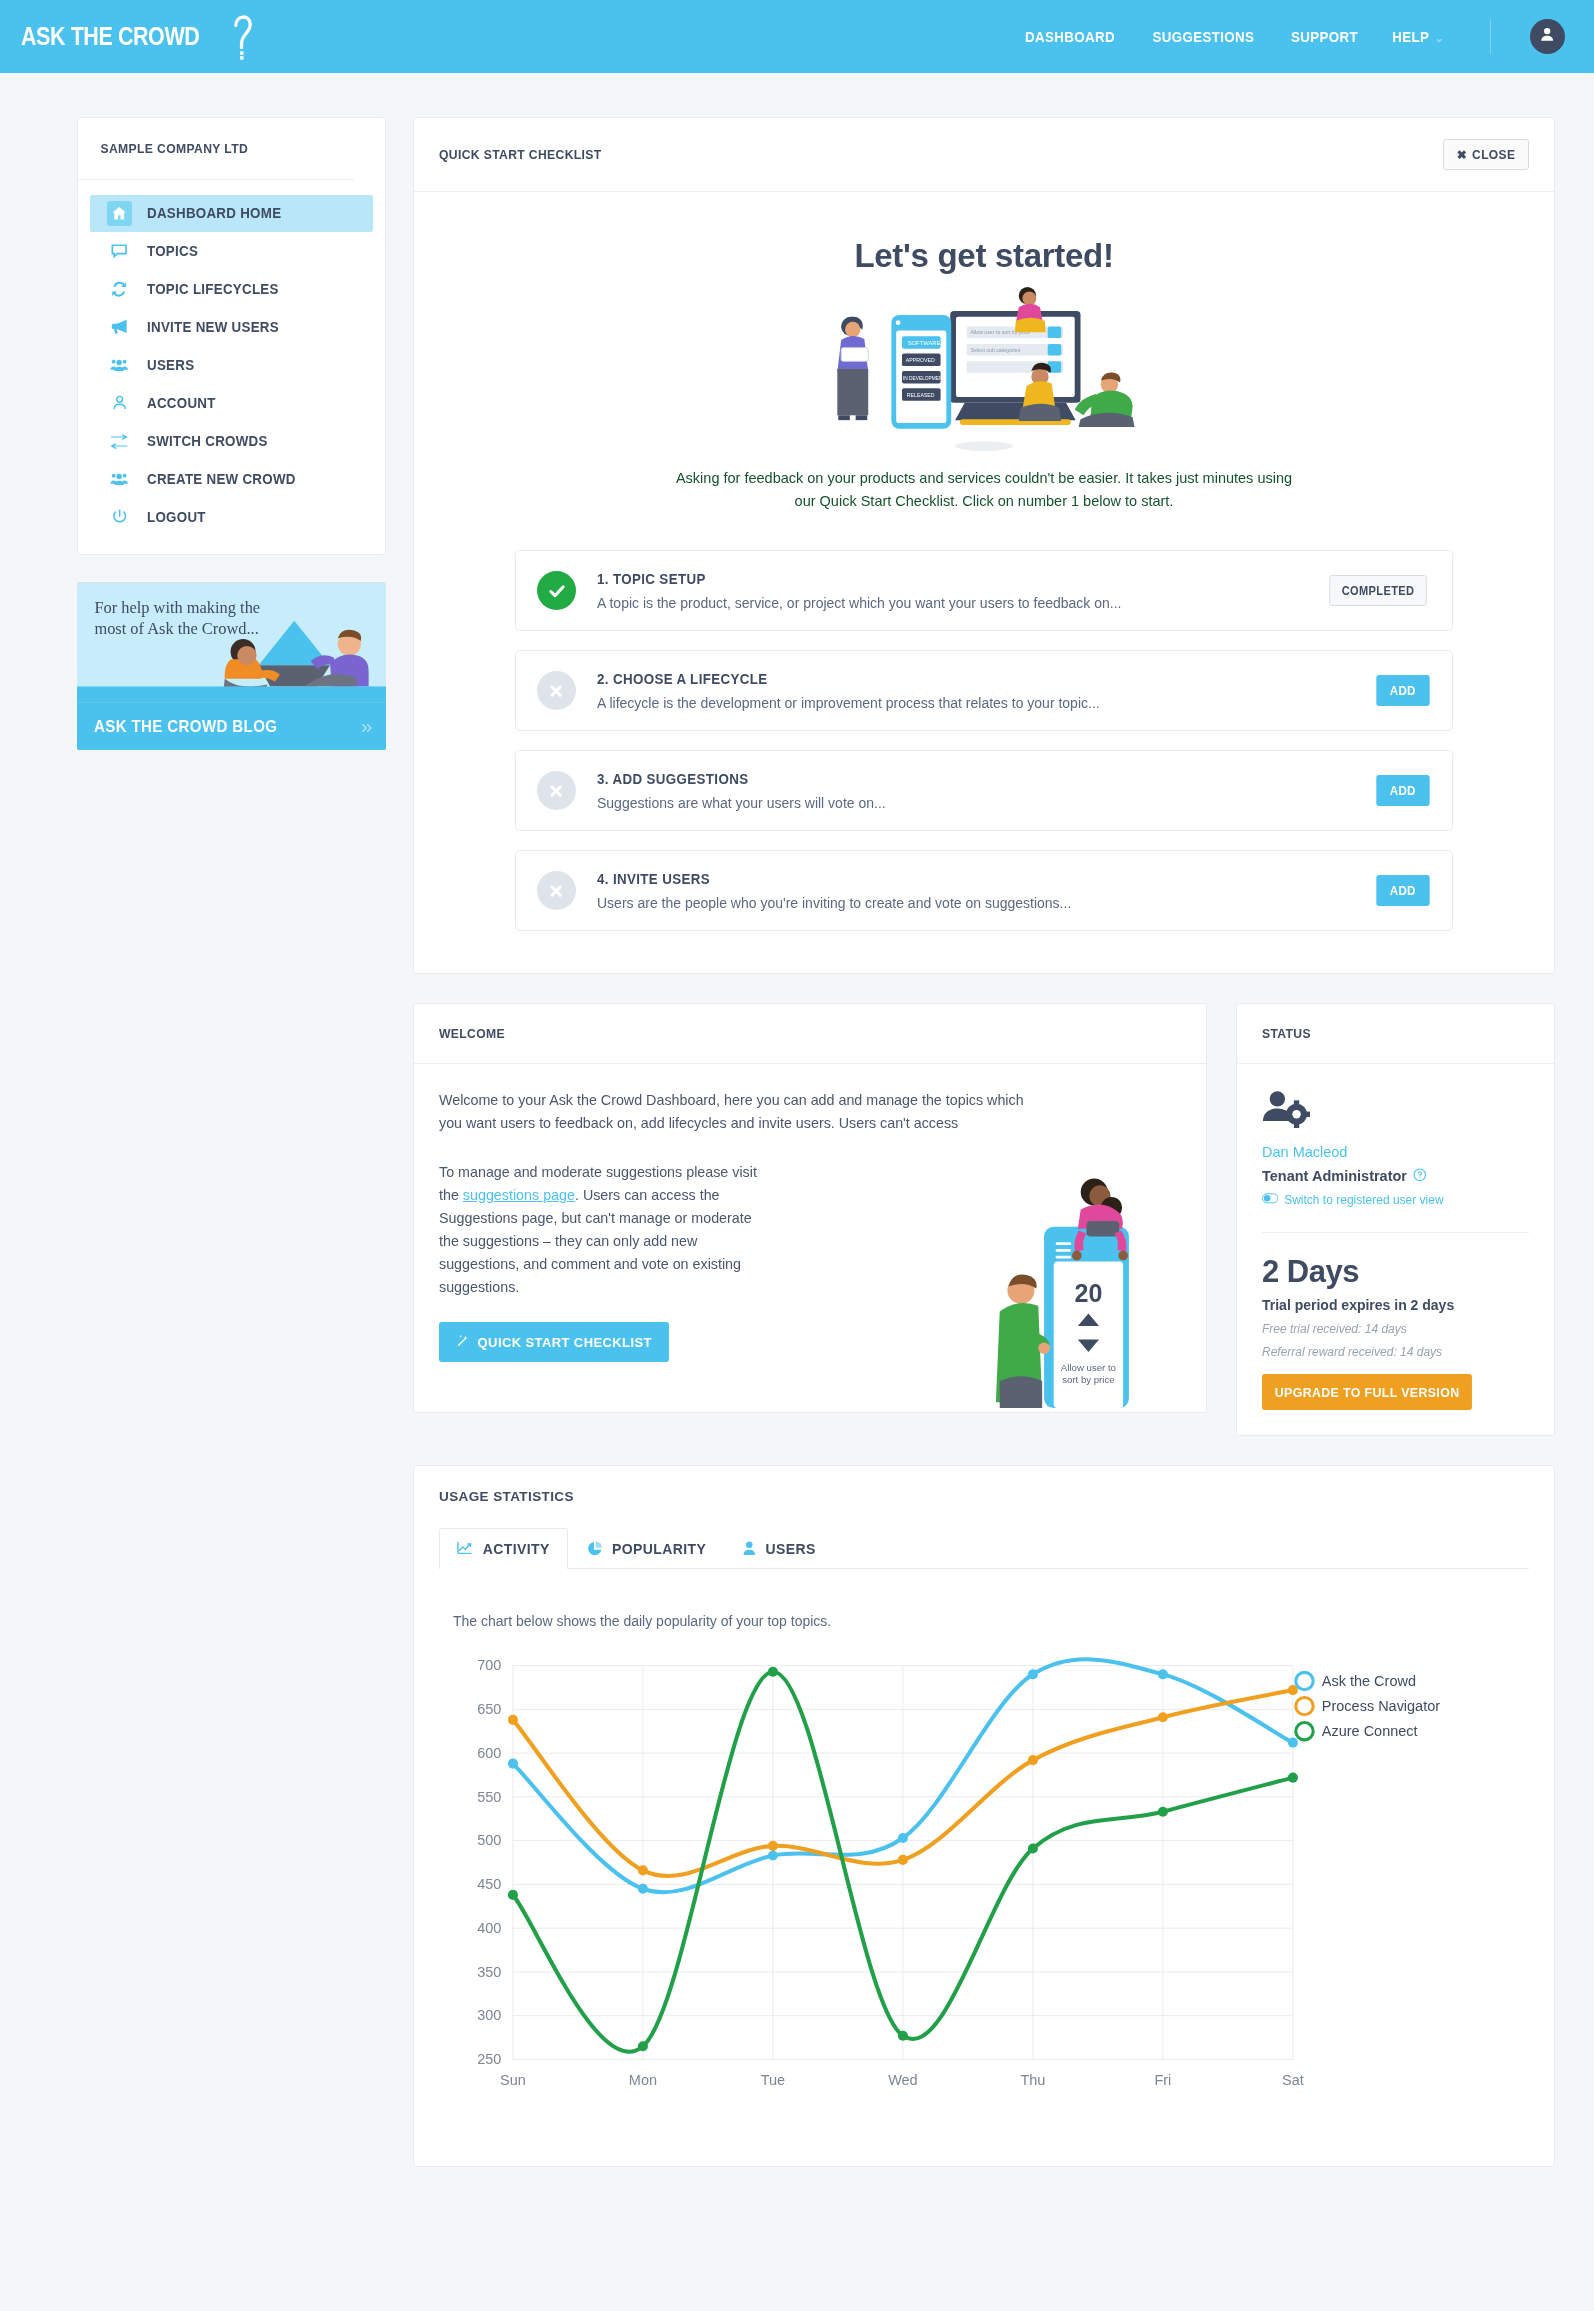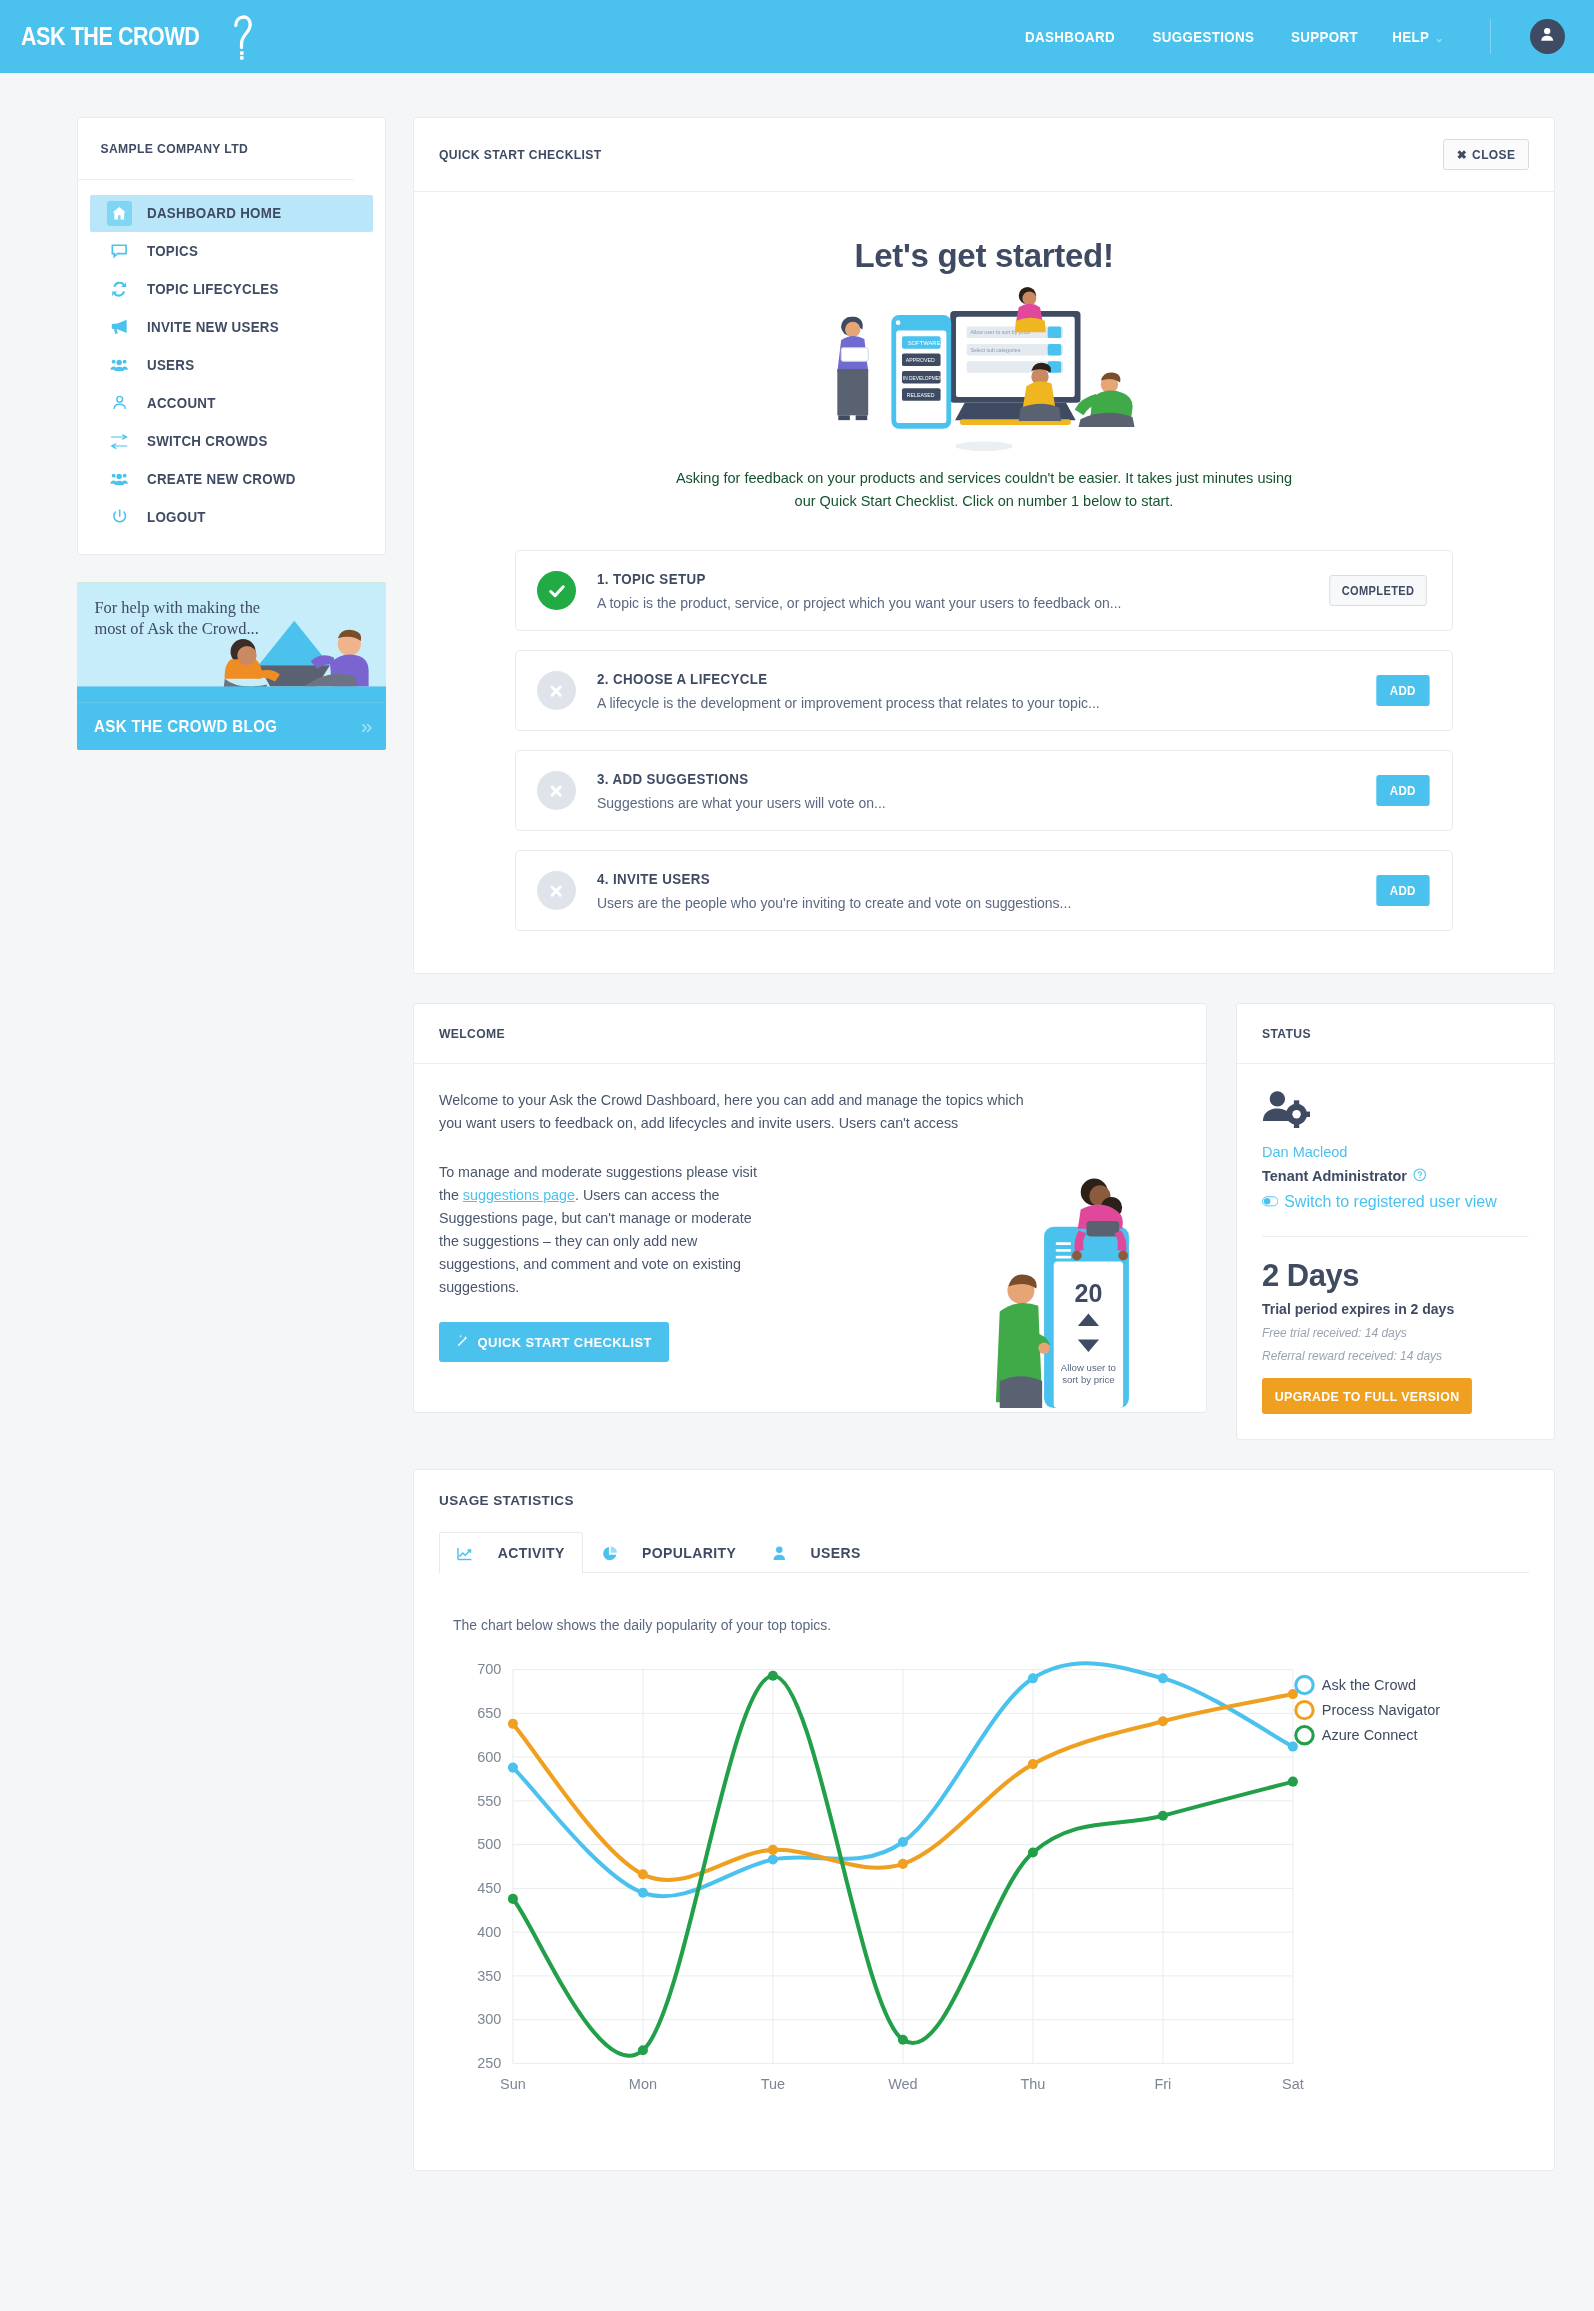--- a/index.html
+++ b/index.html
@@ -303,21 +303,21 @@
     cursor: pointer;
   }
   .welcome-illus { position: absolute; right: 46px; bottom: 0; }
 
   .status-body { padding: 25px; }
   .status-name { color: #4bc1ee; font-size: 14.5px; margin-top: 11.6px; cursor: pointer; }
   .status-role { font-size: 14.5px; font-weight: bold; margin-top: 7.7px; display:flex; align-items:center; gap:5.8px; }
   .status-switch {
     margin-top: 8.7px;
     color: #4bc1ee;
-    font-size: 16px;
+    font-size: 12px;
     display: flex; align-items: center; gap: 5.8px;
     cursor: pointer;
   }
   .status-hr { border-top: 1px solid #eceff2; margin: 25px 0 21px; }
   .status-days { font-size: 31px; font-weight: bold; color: #3f4b62; letter-spacing: -0.5px; }
   .status-trial { font-size: 14px; font-weight: bold; margin-top: 7.7px; }
   .status-meta { font-size: 12px; color: #9aa3b0; font-style: italic; margin-top: 8.7px; }
   .btn-upgrade {
     margin-top: 15.4px;
     background: #f0a020;
@@ -330,21 +330,21 @@
     padding: 10.6px 13.5px;
     cursor: pointer;
     transform: scaleX(0.95);
     transform-origin: left center;
   }
 
   
   .usage-head { padding: 21px 25px 0 25px; }
   .tabs { display: flex; margin-top: 23px; border-bottom: 1px solid #e7ebef; }
   .tab {
-    display: flex; align-items: flex-end; gap: 25px;
+    display: flex; align-items: flex-start; gap: 10px;
     padding: 11.6px 17.4px;
     font-size: 14px;
     font-weight: bold;
     letter-spacing: 0.4px;
     color: #3f4b62;
     cursor: pointer;
     border: 1px solid transparent;
     border-bottom: none;
     margin-bottom: -1px;
   }

